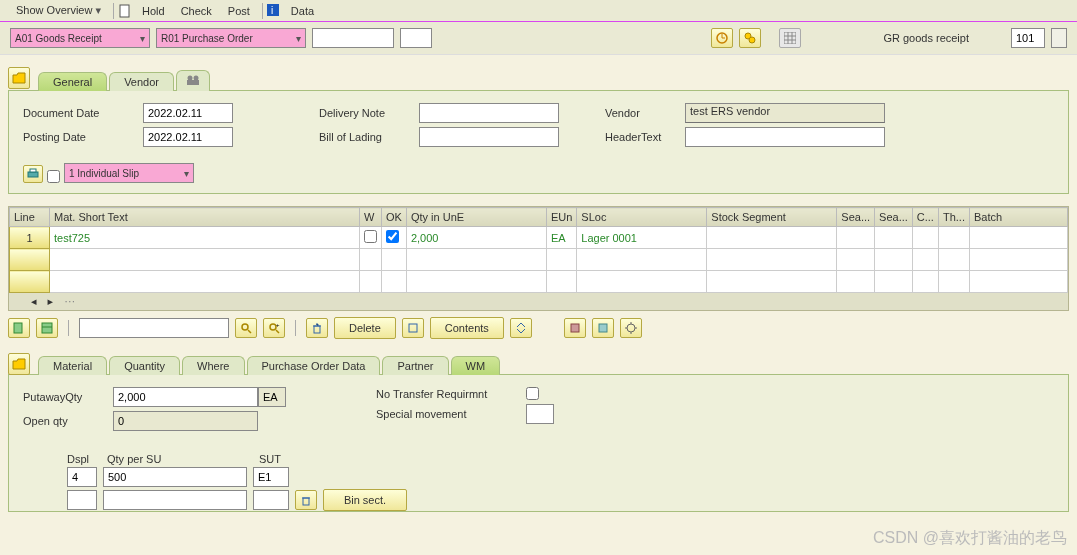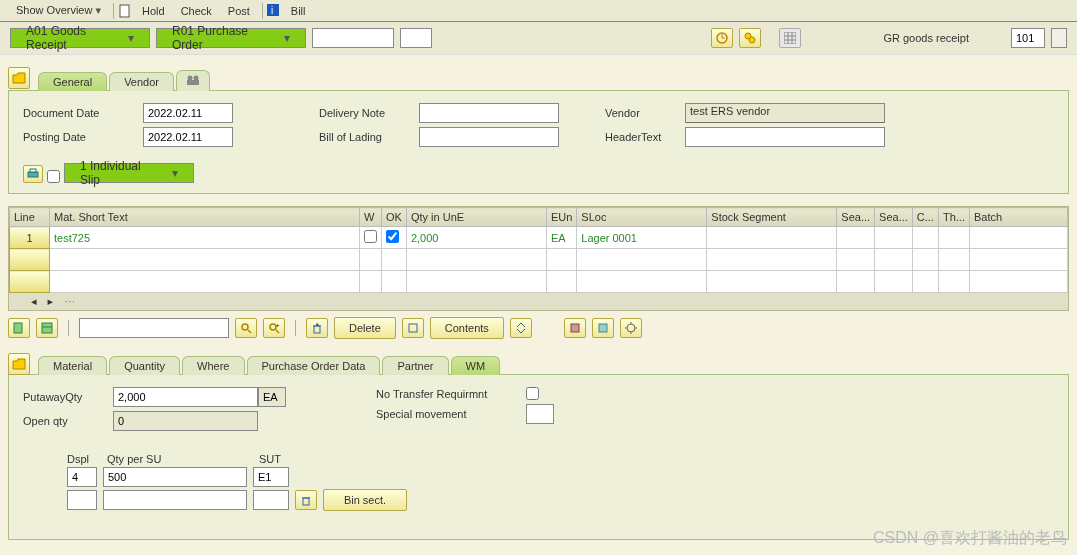--- a/index.html
+++ b/index.html
@@ -23,25 +23,25 @@
     .sep { width: 1px; height: 16px; background: #aaa; margin: 0 4px; }
     .toolbar {
       background: #eaead4;
       padding: 6px 10px;
       display: flex;
       align-items: center;
       gap: 6px;
       border-bottom: 1px solid #ddd;
     }
     .select {
-      background: #84cc16;
+      background: #f9a8d4;
       border: 1px solid #888;
       height: 20px;
-      padding: 0 15px;
-      font-size: 12px;
+      padding: 0 4px;
+      font-size: 10px;
       display: inline-flex;
       align-items: center;
       justify-content: space-between;
       cursor: pointer;
     }
     .select .arrow { margin-left: 8px; color: #555; }
     .input {
       background: #fff;
       border: 1px solid #888;
       height: 20px;
@@ -160,21 +160,21 @@
         <rect x="2" y="1" width="9" height="12" fill="#fff" stroke="#555"></rect>
       </svg></span>
   <span class="top-menu-item">Hold</span>
   <span class="top-menu-item">Check</span>
   <span class="top-menu-item">Post</span>
   <span class="sep"></span>
   <span class="menu-icon"><svg width="12" height="12">
         <rect width="12" height="12" fill="#1a58bf"></rect>
         <text x="4" y="10" fill="#fff" font-size="10">i</text>
       </svg></span>
-  <span class="top-menu-item">Bill</span>
+  <span class="top-menu-item">Data</span>
 </div>
 
 <div class="toolbar">
   <div class="select" style="width:140px">
       <span>A01 Goods Receipt</span>
       <span class="arrow">▾</span>
     </div>
   <div class="select" style="width:150px">
       <span>R01 Purchase Order</span>
       <span class="arrow">▾</span>
@@ -421,21 +421,21 @@
       </svg>
     </div>
   <div class="tab">Material</div>
   <div class="tab">Quantity</div>
   <div class="tab">Where</div>
   <div class="tab">Purchase Order Data</div>
   <div class="tab">Partner</div>
   <div class="tab active">WM</div>
 </div>
 
-<div class="panel" style="padding-bottom:28px">
+<div class="panel" style="padding-bottom:0">
   <div style="display:flex; gap:90px;">
     <div>
       <div class="form-row">
         <span class="label" style="width:90px">PutawayQty</span>
         <input class="input" style="width: 145px;" value="2,000">
         <input class="input" style="width: 28px; background: rgb(232, 232, 208);" value="EA">
       </div>
       <div class="form-row">
         <span class="label" style="width:90px">Open qty</span>
         <input class="input" style="width: 145px; background: rgb(232, 232, 208);" value="0">

